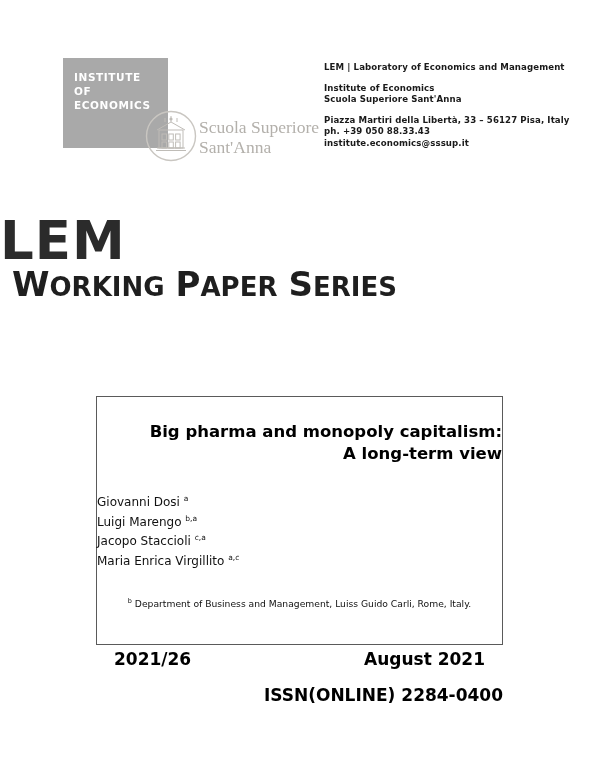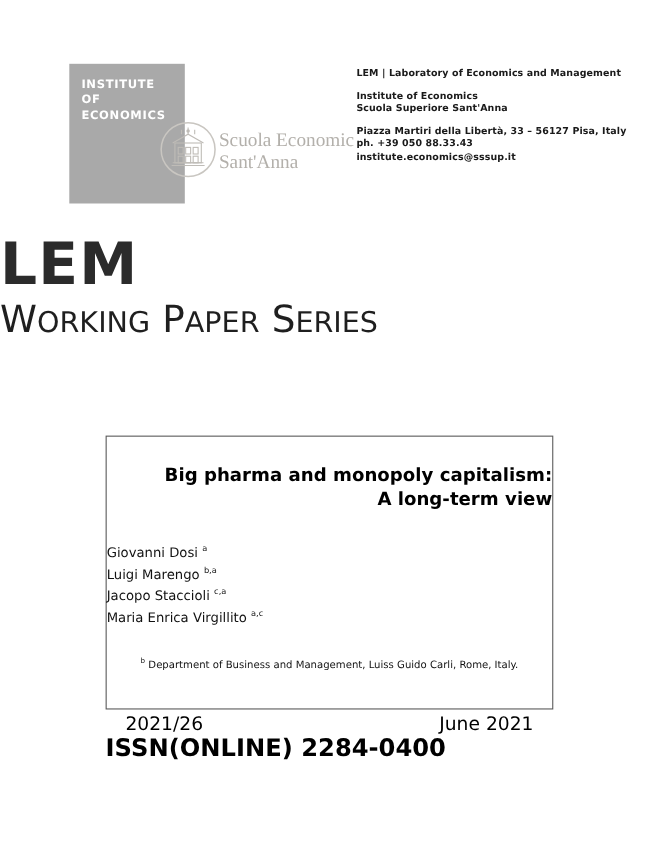--- a/index.html
+++ b/index.html
@@ -19,21 +19,21 @@
   
   .header {
     position: absolute;
     left: 0; top: 0;
     width: 600px; height: 200px;
   }
 
   .inst-box {
     position: absolute;
     left: 63px; top: 58px;
-    width: 105px; height: 127px;
+    width: 105px; height: 90px;
     background: #a9a9a9;
   }
   .inst-box-text {
     position: absolute;
     left: 11px; top: 12px;
     color: #ffffff;
     font-family: "DejaVu Sans", sans-serif;
     font-size: 10.5px;
     font-weight: bold;
     letter-spacing: 0.6px;
@@ -83,24 +83,25 @@
     font-family: "DejaVu Sans", sans-serif;
     font-size: 53px;
     font-weight: bold;
     letter-spacing: 1px;
     color: #2b2b2b;
     line-height: 54px;
   }
   .masthead-series {
     margin-top: 4px;
     font-family: "DejaVu Sans", sans-serif;
-    font-weight: normal;
+    font-weight: bold;
     color: #1f1f1f;
-    line-height: 38px;
+    line-height: 24px;
     white-space: nowrap;
+    padding-left: 12px;
   }
   .masthead-series .cap { font-size: 34px; }
   .masthead-series .sm  { font-size: 26px; }
   .masthead-series .gap { display: inline-block; width: 11px; }
 
   
   .titlebox {
     position: absolute;
     left: 96px; top: 396px;
     width: 407px; height: 249px;
@@ -145,30 +146,30 @@
     position: absolute;
     left: 96px; top: 648px;
     width: 407px;
   }
   .footer-row {
     display: flex;
     justify-content: space-between;
     align-items: baseline;
     font-family: "DejaVu Sans", sans-serif;
     font-size: 17px;
-    font-weight: normal;
+    font-weight: bold;
     line-height: 22px;
     padding: 0 18px 0 18px;
     box-sizing: border-box;
   }
   .footer-issn {
-    margin-top: 0;
-    text-align: left;
-    font-family: "DejaVu Sans", sans-serif;
-    font-size: 22px;
+    margin-top: 14px;
+    text-align: right;
+    font-family: "DejaVu Sans", sans-serif;
+    font-size: 17px;
     font-weight: bold;
     line-height: 22px;
   }
 </style>
 </head>
 <body>
 
 <div class="header">
 
   <div class="inst-box">
@@ -188,21 +189,21 @@
         <rect x="23.8" y="32" width="4.5" height="6"></rect>
         <rect x="30.6" y="32" width="4.5" height="6"></rect>
         <path d="M12 20 L26 12 L40 20"></path>
         <path d="M20 12 L20 8 M26 12 L26 6 M32 12 L32 8"></path>
         <path d="M12 38 L40 38 M11 40.5 L41 40.5"></path>
       </g>
       <circle cx="26" cy="9" r="1.6" fill="#bfbcb7"></circle>
     </svg>
   </div>
 
-  <div class="seal-name">Scuola Economic
+  <div class="seal-name">Scuola Superiore
 Sant'Anna</div>
 
   <div class="contact">
     <div class="blk">
       <span class="ln">LEM | Laboratory of Economics and Management</span>
     </div>
     <div class="blk">
       <span class="ln">Institute of Economics</span>
       <span class="ln">Scuola Superiore Sant'Anna</span>
     </div>
@@ -234,16 +235,16 @@
   </div>
 
   <div class="affiliations">
     <span class="aff"><sup>b</sup> <span>Department of Business and Management, Luiss Guido Carli, Rome, Italy.</span></span>
   </div>
 </div>
 
 <div class="footer">
   <div class="footer-row">
     <span>2021/26</span>
-    <span>June 2021</span>
+    <span>August 2021</span>
   </div>
   <div class="footer-issn">ISSN(ONLINE) 2284-0400</div>
 </div>
 
 </body></html>

